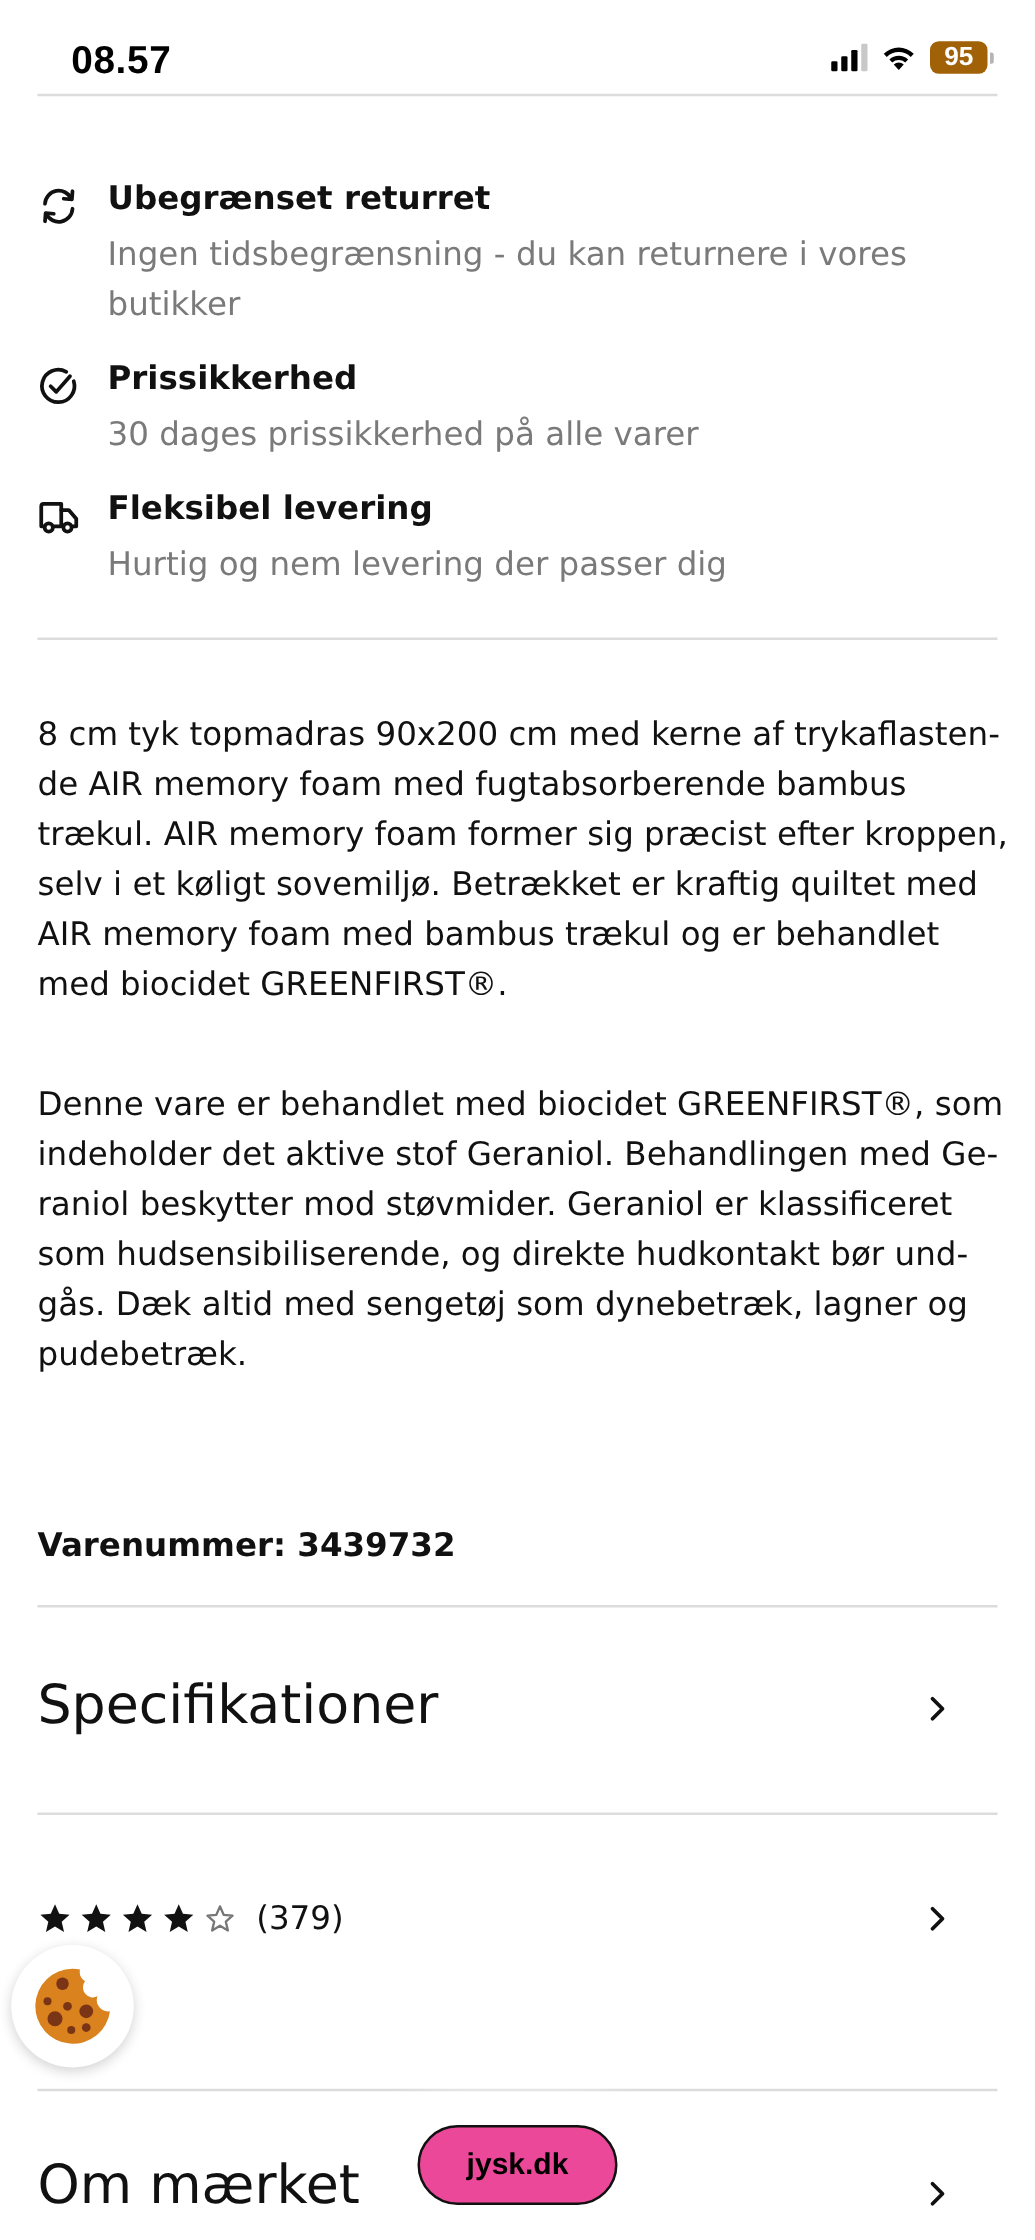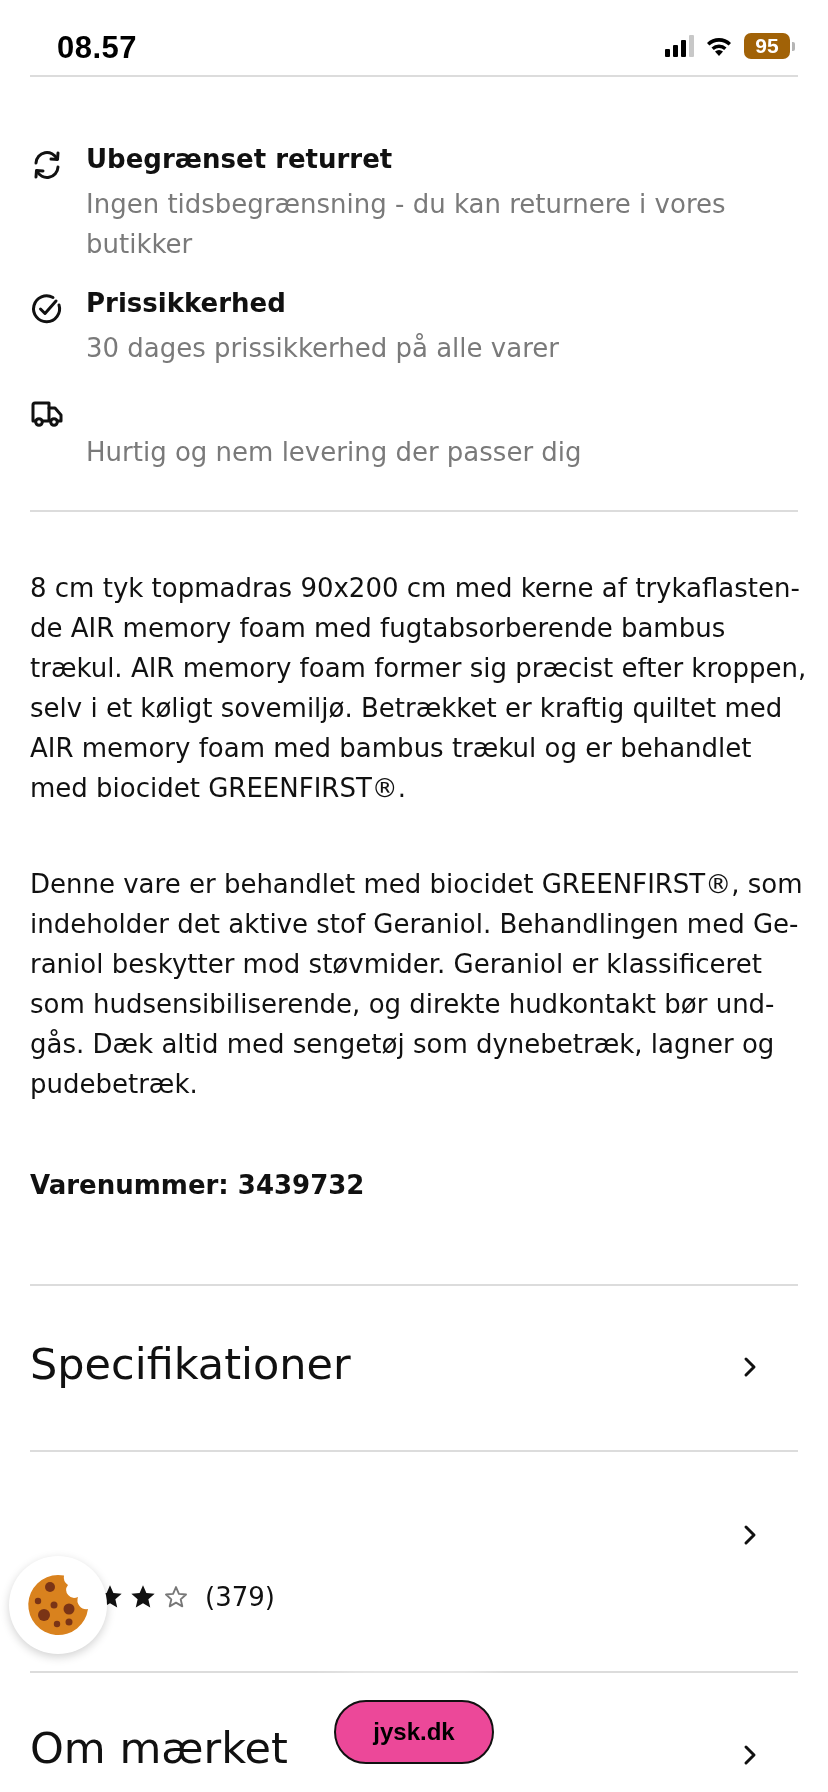--- a/index.html
+++ b/index.html
@@ -17,27 +17,27 @@
   .battery-tip { width: 3px; height: 9px; background: #b5b5b5; border-radius: 0 2px 2px 0; margin-left: 2px; }
 
   .divider { position: absolute; left: 30px; width: 768px; height: 2px; background: #dcdcdc; }
 
   .usp { position: absolute; left: 30px; width: 770px; }
   .usp-icon { position: absolute; left: 0; top: 4px; width: 34px; height: 34px; }
   .usp-title { position: absolute; left: 56px; top: 0; font-size: 26px; font-weight: 700; color: #111; white-space: nowrap; }
   .usp-sub { position: absolute; left: 56px; top: 40px; width: 700px; font-size: 26px; line-height: 40px; color: #7a7a7a; }
 
   .desc { position: absolute; left: 30px; width: 780px; font-size: 26px; line-height: 40px; color: #111; }
-  .sku { position: absolute; left: 30px; top: 1170px; font-size: 26px; font-weight: 700; color: #111; }
+  .sku { position: absolute; left: 30px; top: 1222px; font-size: 26px; font-weight: 700; color: #111; }
 
   .accordion { position: absolute; left: 30px; width: 768px; }
   .accordion-title { position: absolute; left: 0; font-size: 43px; font-weight: 400; color: #111; white-space: nowrap; }
   .chevron { position: absolute; left: 708px; width: 24px; height: 30px; }
 
-  .rating { position: absolute; left: 30px; top: 1582px; display: flex; align-items: center; gap: 5px; }
+  .rating { position: absolute; left: 30px; top: 1520px; display: flex; align-items: center; gap: 5px; }
   .star { width: 28px; height: 28px; }
   .rating-count { font-size: 26px; color: #111; margin-left: 10px; }
 
   .cookie-btn { position: absolute; left: 9px; top: 1556px; width: 98px; height: 98px; border-radius: 50%; background: #fff; box-shadow: 0 3px 10px rgba(0,0,0,0.18); display: flex; align-items: center; justify-content: center; }
 
   .url-pill { position: absolute; left: 334px; top: 1700px; width: 160px; height: 64px; border: 2px solid #111; border-radius: 32px; background: #ec4899; display: flex; align-items: center; justify-content: center; font-family: "Liberation Sans", sans-serif; font-weight: 700; font-size: 24px; color: #000; box-shadow: 0 0 30px 20px rgba(255,255,255,0.9); }
 </style>
 </head>
 <body>
 
@@ -83,20 +83,21 @@
   <div class="usp-sub">30 dages prissikkerhed på alle varer</div>
 </div>
 
 <div class="usp" style="top:392px; height:80px">
   <svg class="usp-icon" viewBox="0 0 34 34" fill="none" stroke="#111" stroke-width="3" stroke-linecap="round" stroke-linejoin="round">
     <path d="M5 25 L3 25 L3 9 Q3 7 5 7 L19 7 L19 25 L13 25"></path>
     <path d="M19 12 L25 12 L31 19 L31 25 L28 25"></path>
     <circle cx="9" cy="26" r="3.3"></circle>
     <circle cx="24" cy="26" r="3.3"></circle>
   </svg>
+  <div class="usp-title">Fleksibel levering</div>
   <div class="usp-sub">Hurtig og nem levering der passer dig</div>
 </div>
 
 <div class="divider" style="top:510px"></div>
 
 <p class="desc" style="top:568px">8 cm tyk topmadras 90x200 cm med kerne af trykaflasten­de AIR memory foam med fugtabsorberende bambus trækul. AIR memory foam former sig præcist efter krop­pen, selv i et køligt sovemiljø. Betrækket er kraftig quiltet med AIR memory foam med bambus trækul og er behand­let med biocidet GREENFIRST®.</p>
 <p class="desc" style="top:864px">Denne vare er behandlet med biocidet GREENFIRST®, som indeholder det aktive stof Geraniol. Behandlingen med Ge­raniol beskytter mod støvmider. Geraniol er klassificeret som hudsensibiliserende, og direkte hudkontakt bør und­gås. Dæk altid med sengetøj som dynebetræk, lagner og pudebetræk.</p>
 <div class="sku">Varenummer: 3439732</div>
 
 <div class="divider" style="top:1284px"></div>

